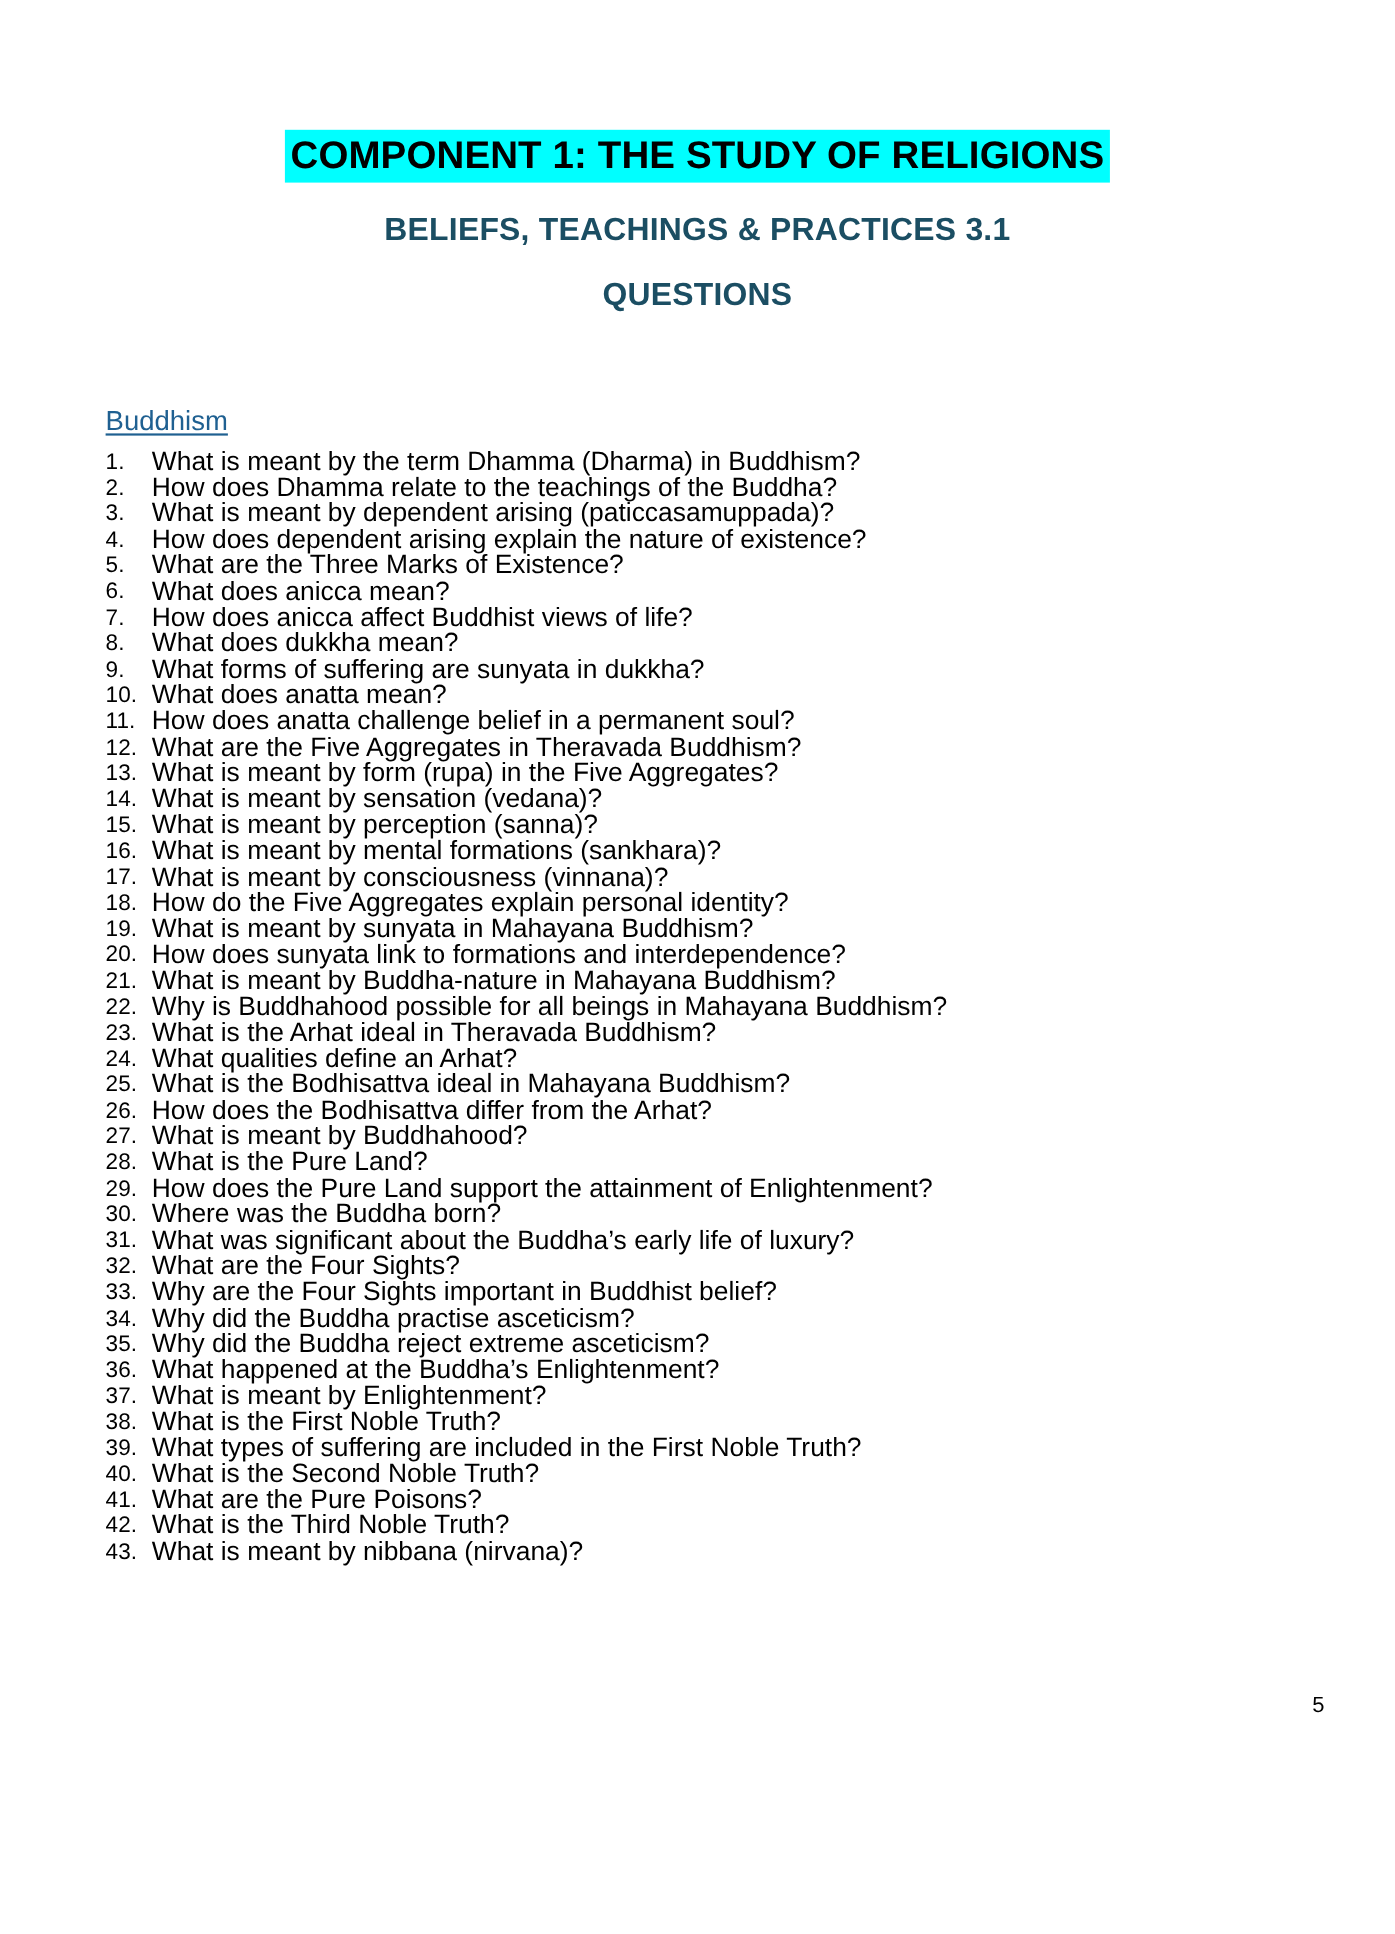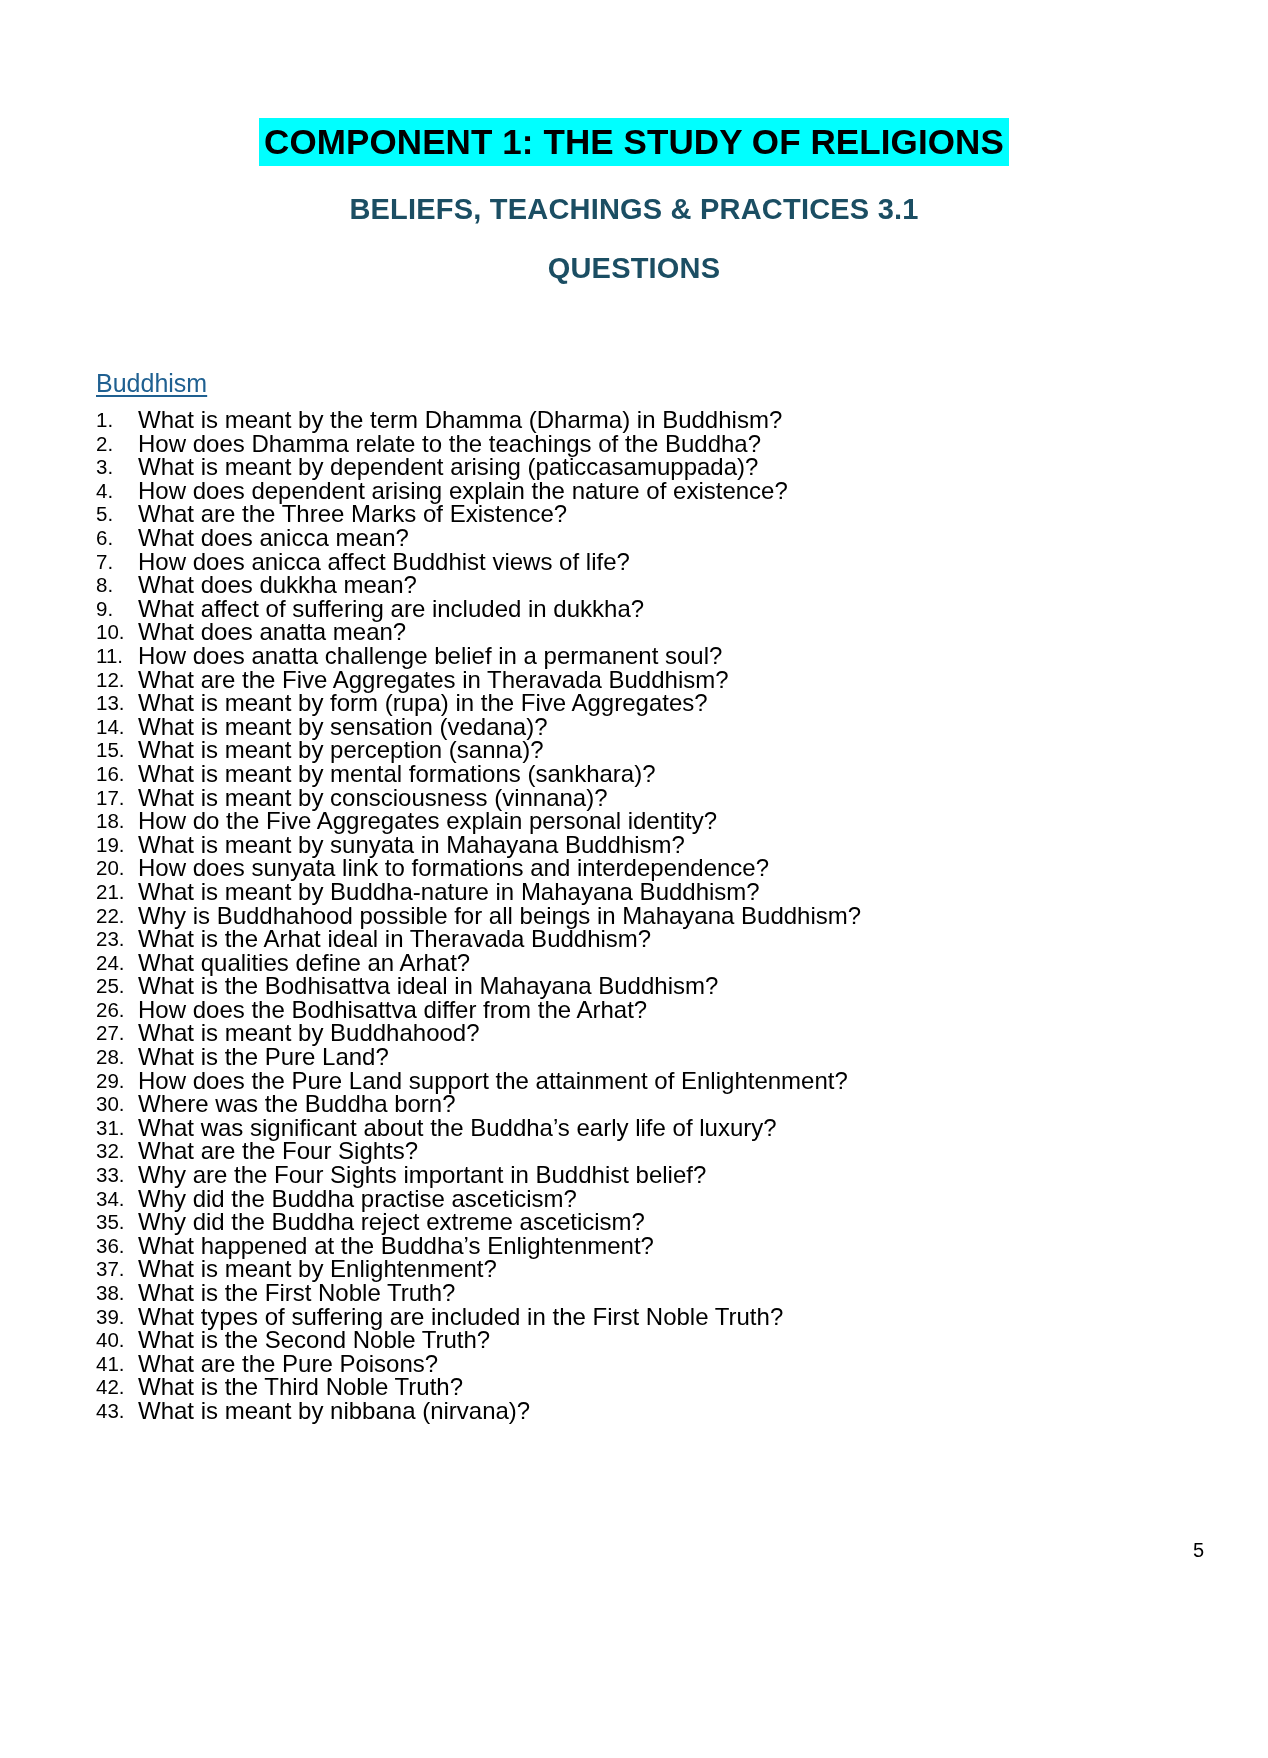--- a/index.html
+++ b/index.html
@@ -130,21 +130,21 @@
 
     <ol class="question-list" id="question-list">
         <li><span>What is meant by the term Dhamma (Dharma) in Buddhism?</span></li>
         <li><span>How does Dhamma relate to the teachings of the Buddha?</span></li>
         <li><span>What is meant by dependent arising (paticcasamuppada)?</span></li>
         <li><span>How does dependent arising explain the nature of existence?</span></li>
         <li><span>What are the Three Marks of Existence?</span></li>
         <li><span>What does anicca mean?</span></li>
         <li><span>How does anicca affect Buddhist views of life?</span></li>
         <li><span>What does dukkha mean?</span></li>
-        <li><span>What affect of suffering are included in dukkha?</span></li>
+        <li><span>What forms of suffering are sunyata in dukkha?</span></li>
         <li><span>What does anatta mean?</span></li>
         <li><span>How does anatta challenge belief in a permanent soul?</span></li>
         <li><span>What are the Five Aggregates in Theravada Buddhism?</span></li>
         <li><span>What is meant by form (rupa) in the Five Aggregates?</span></li>
         <li><span>What is meant by sensation (vedana)?</span></li>
         <li><span>What is meant by perception (sanna)?</span></li>
         <li><span>What is meant by mental formations (sankhara)?</span></li>
         <li><span>What is meant by consciousness (vinnana)?</span></li>
         <li><span>How do the Five Aggregates explain personal identity?</span></li>
         <li><span>What is meant by sunyata in Mahayana Buddhism?</span></li>

